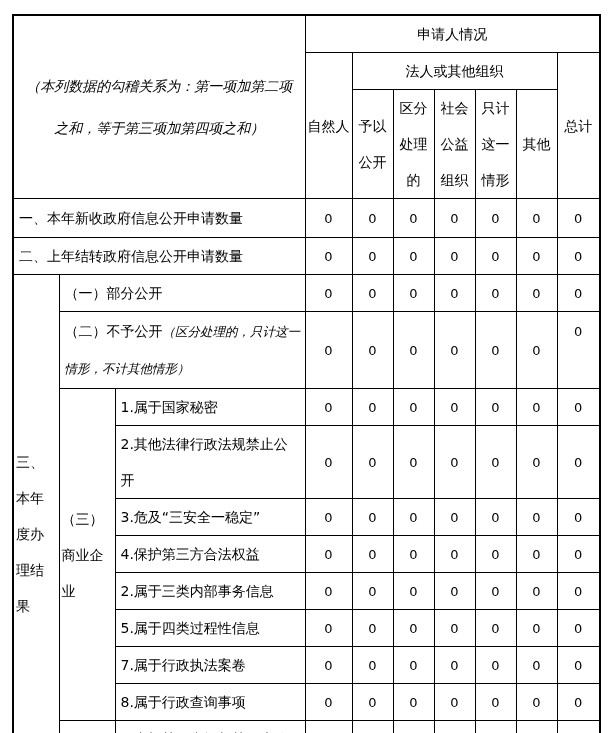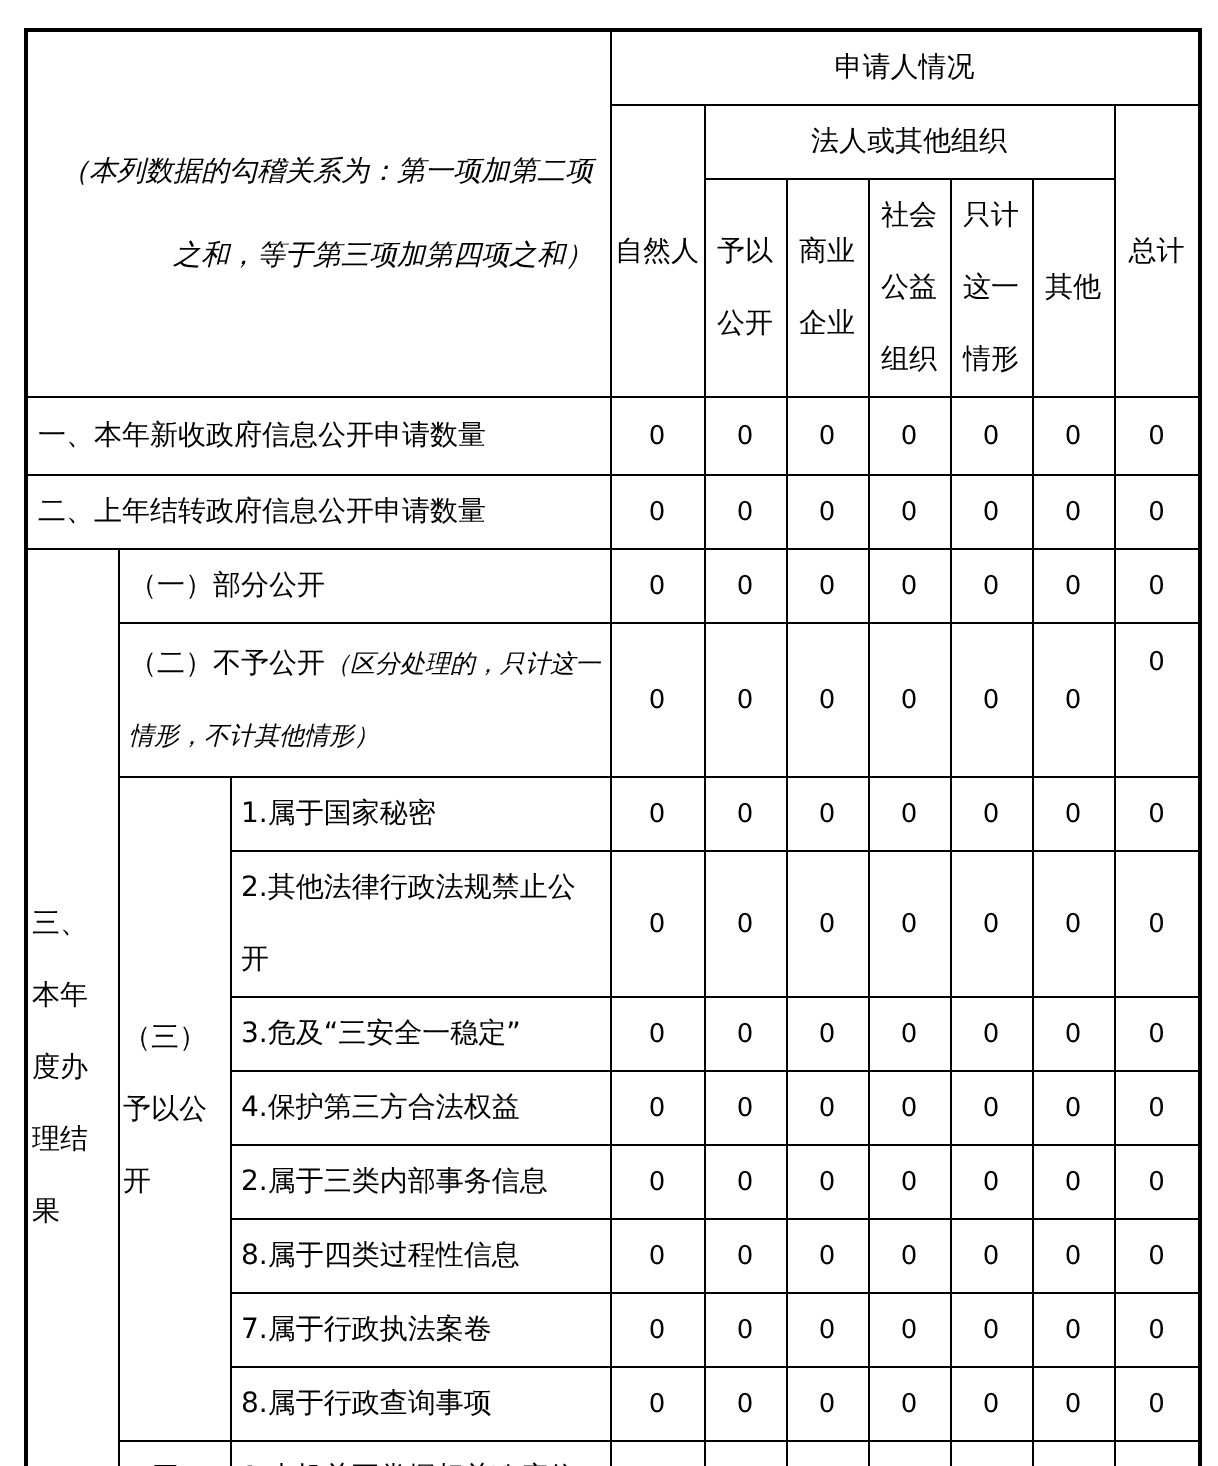--- a/index.html
+++ b/index.html
@@ -29,21 +29,21 @@
   }
   
   td.hdr {
     text-align: center;
     line-height: 36px;
     padding: 0 1px;
   }
   
   td.note {
     font-style: italic;
-    text-align: right;
+    text-align: center;
     vertical-align: middle;
     line-height: 42px;
     padding: 0 8px;
     font-size: 14px;
   }
   
   td.sec {
     text-align: left;
     line-height: 36px;
     padding: 0 2px;
@@ -95,21 +95,21 @@
     </tr>
 
     <tr style="height:37px">
       <td class="hdr" rowspan="2">自然人</td>
       <td class="hdr" colspan="5">法人或其他组织</td>
       <td class="hdr" rowspan="2">总计</td>
     </tr>
 
     <tr style="height:109px">
       <td class="hdr">予以公开</td>
-      <td class="hdr">商业企业</td>
+      <td class="hdr">区分处理的</td>
       <td class="hdr">社会公益组织</td>
       <td class="hdr">只计这一情形</td>
       <td class="hdr">其他</td>
     </tr>
 
     <tr style="height:39px">
       <td class="lbl" colspan="3">一、本年新收政府信息公开申请数量</td>
       <td class="v">0</td>
       <td class="v">0</td>
       <td class="v">0</td>
@@ -147,21 +147,21 @@
       <td class="v">0</td>
       <td class="v">0</td>
       <td class="v">0</td>
       <td class="v">0</td>
       <td class="v">0</td>
       <td class="v">0</td>
       <td class="v top">0</td>
     </tr>
 
     <tr style="height:37px">
-      <td class="sec" rowspan="8">（三）予以公开</td>
+      <td class="sec" rowspan="8">（三）商业企业</td>
       <td class="lbl">1.属于国家秘密</td>
       <td class="v">0</td>
       <td class="v">0</td>
       <td class="v">0</td>
       <td class="v">0</td>
       <td class="v">0</td>
       <td class="v">0</td>
       <td class="v">0</td>
     </tr>
     <tr style="height:37px">
@@ -198,21 +198,21 @@
       <td class="lbl">2.属于三类内部事务信息</td>
       <td class="v">0</td>
       <td class="v">0</td>
       <td class="v">0</td>
       <td class="v">0</td>
       <td class="v">0</td>
       <td class="v">0</td>
       <td class="v">0</td>
     </tr>
     <tr style="height:37px">
-      <td class="lbl">8.属于四类过程性信息</td>
+      <td class="lbl">5.属于四类过程性信息</td>
       <td class="v">0</td>
       <td class="v">0</td>
       <td class="v">0</td>
       <td class="v">0</td>
       <td class="v">0</td>
       <td class="v">0</td>
       <td class="v">0</td>
     </tr>
     <tr style="height:37px">
       <td class="lbl">7.属于行政执法案卷</td>

